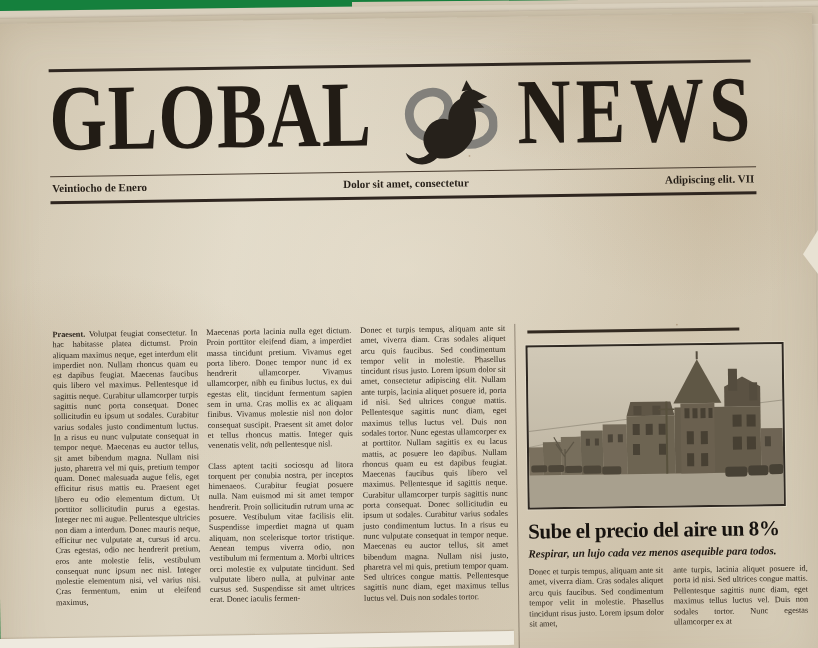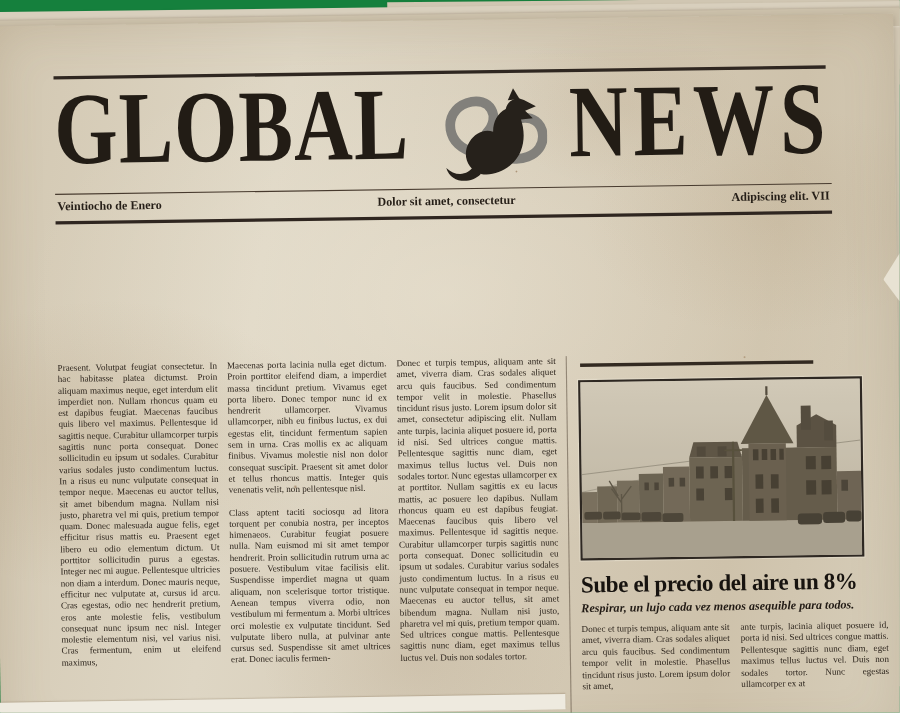--- a/index.html
+++ b/index.html
@@ -48,21 +48,21 @@
 
   .dateline{display:flex;justify-content:space-between;align-items:baseline;
             margin:6px 58px 0 56px;padding:5px 2px 7px;
             border-top:1.5px solid #473a2e;border-bottom:3.5px solid #2f2620;
             font-weight:bold;font-size:11px;color:#261f18;}
 
   .bodycols{display:flex;gap:9px;margin:126px 12px 0 56px;height:345px;overflow:hidden;}
   .col{width:145px;flex:0 0 auto;}
   .para{margin:0;font-size:8.3px;line-height:10.3px;text-align:justify;color:#2c241c;}
   .pspace{margin-top:10px;}
-  .lead{font-weight:normal;margin-top:12px;}
+  .lead{font-weight:bold;margin-top:12px;}
 
   .feature{flex:1 1 auto;border-left:1px solid rgba(74,60,46,.5);padding-left:10px;min-width:0;}
   .feature-rule{width:212px;height:3px;background:#332a21;margin:7px 0 12px 2px;}
   .photo-frame{width:254px;height:160px;border:2px solid #2e2822;background:#c6bfb0;
                box-shadow:0 0 0 1px rgba(240,235,220,.4);}
   .photo-frame svg{display:block;width:100%;height:100%;}
   .headline{margin-top:10px;font-weight:bold;font-size:21px;letter-spacing:-0.4px;
             white-space:nowrap;color:#17130f;}
   .subhead{margin-top:3px;font-weight:bold;font-style:italic;font-size:11px;color:#211a14;}
   .feature-cols{display:flex;gap:10px;margin-top:8px;}

